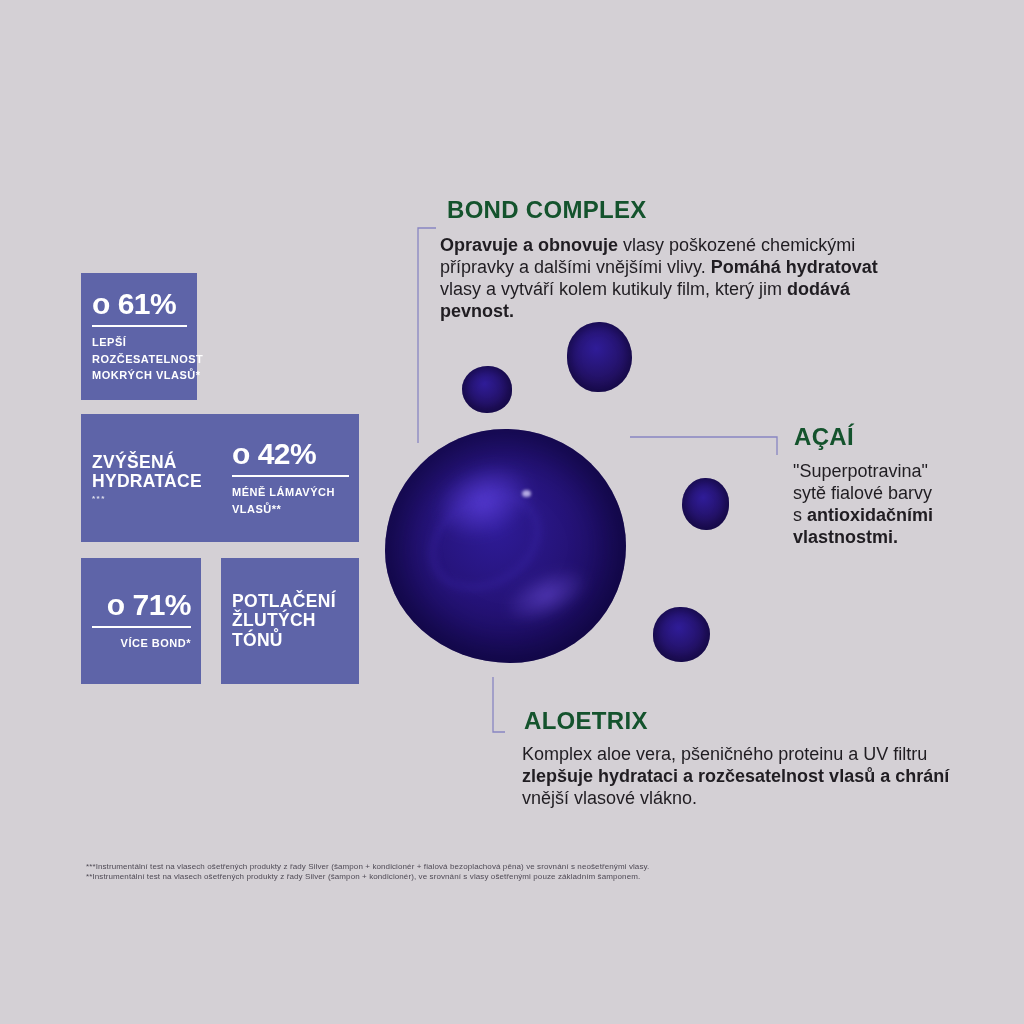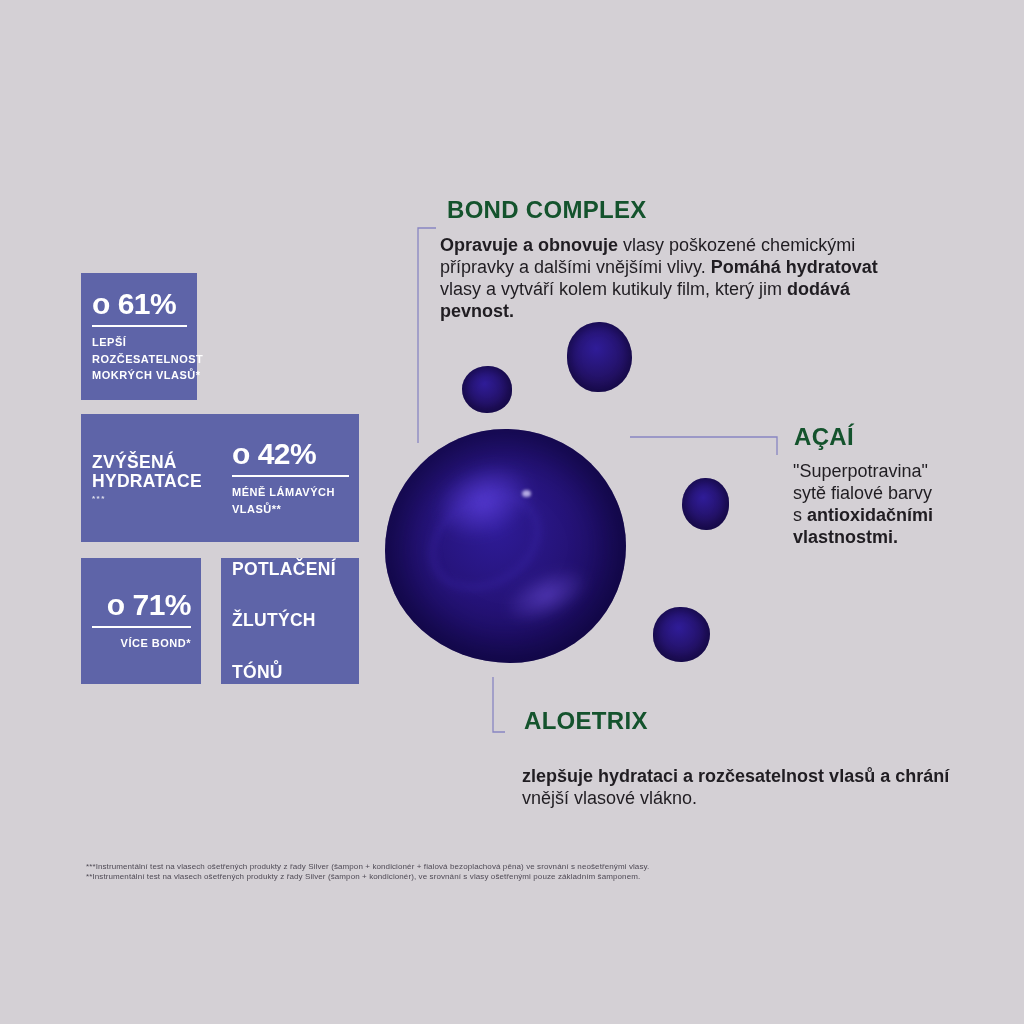--- a/index.html
+++ b/index.html
@@ -17,21 +17,21 @@
   }
   .stat-number{font-size:30px;font-weight:700;letter-spacing:-0.5px;line-height:1;}
   .stat-rule{height:2px;background:#fff;width:100%;margin:6px 0 7px;}
   .stat-line{font-size:11px;font-weight:700;letter-spacing:0.5px;line-height:1.5;}
   .stat-big{font-size:17.5px;font-weight:700;letter-spacing:0.3px;line-height:1.1;}
   .stat-marks{font-size:8px;font-weight:700;letter-spacing:1.5px;opacity:.8;margin-top:4px;line-height:1;}
   #box-61{left:81px;top:273px;width:116px;height:127px;}
   #box-hydratace{left:81px;top:414px;width:152px;height:128px;}
   #box-42{left:221px;top:414px;width:138px;height:128px;}
   #box-71{left:81px;top:558px;width:120px;height:126px;align-items:flex-end;}
-  #box-tony{left:221px;top:558px;width:138px;height:126px;gap:32px;}
+  #box-tony{left:221px;top:558px;width:138px;height:126px;}
   
   .callout-title{
     position:absolute;color:#14532d;font-size:24px;font-weight:700;
     letter-spacing:0.3px;line-height:26px;white-space:nowrap;
   }
   .callout-body{
     position:absolute;color:#201d22;font-size:18px;line-height:22px;font-weight:400;
   }
   #bond-title{left:447px;top:197px;}
   #bond-body{left:440px;top:234px;width:460px;}
@@ -143,20 +143,20 @@
     <div class="stat-big">TÓNŮ</div>
   </div>
 
   <div class="callout-title" id="bond-title">BOND COMPLEX</div>
   <div class="callout-body" id="bond-body"><span style="font-weight: 700;">Opravuje a obnovuje</span><span> vlasy poškozené chemickými</span><br><span>přípravky a dalšími vnějšími vlivy. </span><span style="font-weight: 700;">Pomáhá hydratovat</span><br><span>vlasy a vytváří kolem kutikuly film, který jim </span><span style="font-weight: 700;">dodává</span><br><span style="font-weight: 700;">pevnost.</span></div>
 
   <div class="callout-title" id="acai-title">AÇAÍ</div>
   <div class="callout-body" id="acai-body"><span>"Superpotravina"</span><br><span>sytě fialové barvy</span><br><span>s </span><span style="font-weight: 700; text-align: right;">antioxidačními vlastnostmi.</span></div>
 
   <div class="callout-title" id="aloetrix-title">ALOETRIX</div>
-  <div class="callout-body" id="aloetrix-body"><br><span style="font-weight: 700;">zlepšuje hydrataci a rozčesatelnost vlasů a chrání</span><br><span>vnější vlasové vlákno.</span></div>
+  <div class="callout-body" id="aloetrix-body"><span>Komplex aloe vera, pšeničného proteinu a UV filtru</span><br><span style="font-weight: 700;">zlepšuje hydrataci a rozčesatelnost vlasů a chrání</span><br><span>vnější vlasové vlákno.</span></div>
 
   <div class="footnotes">
     <div class="footnote-line">***Instrumentální test na vlasech ošetřených produkty z řady Silver (šampon + kondicionér + fialová bezoplachová pěna) ve srovnání s neošetřenými vlasy.</div>
     <div class="footnote-line">**Instrumentální test na vlasech ošetřených produkty z řady Silver (šampon + kondicionér), ve srovnání s vlasy ošetřenými pouze základním šamponem.</div>
   </div>
 
 </div>
 
 </body></html>

